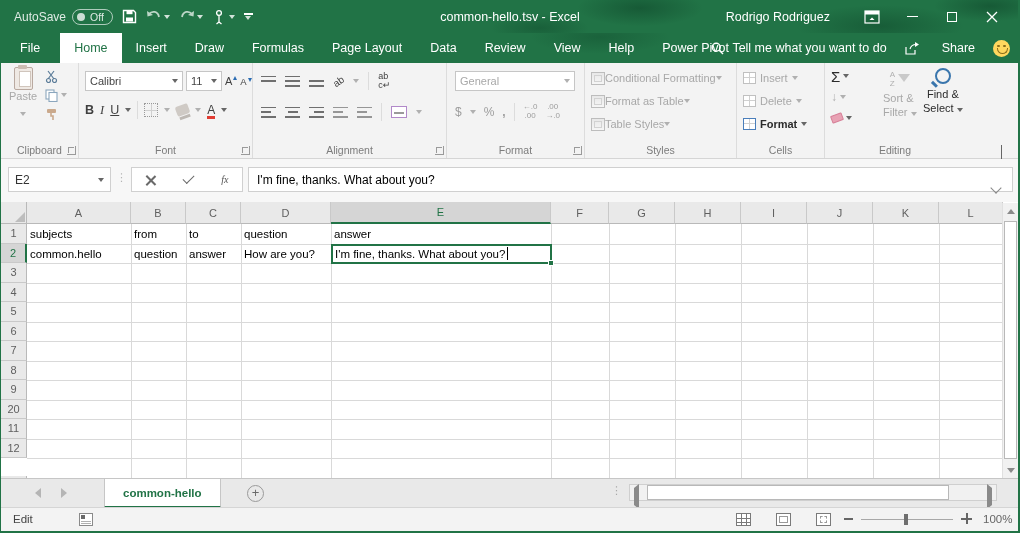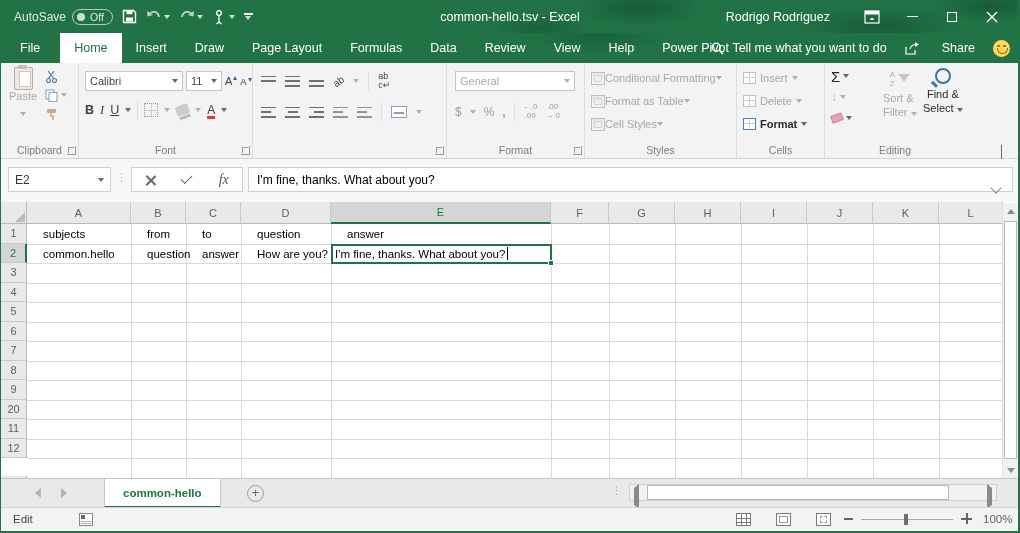--- a/index.html
+++ b/index.html
@@ -145,34 +145,34 @@
 
   
   .fbar { position:absolute; top:159px; left:1px; right:2px; height:43px; background:#f7f7f7; display:flex; align-items:center; }
   .namebox { position:absolute; left:7px; top:8px; width:103px; height:25px; background:#fff; border:1px solid #d0d0d0; display:flex; align-items:center; font-size:12px; color:#333; padding:0 6px; justify-content:space-between; }
   .fdots { position:absolute; left:115px; top:12px; color:#b5b5b5; font-size:11px; letter-spacing:1px; }
   .fxbox { position:absolute; left:130px; top:8px; width:112px; height:25px; background:#fff; border:1px solid #d0d0d0; display:flex; align-items:center; justify-content:space-around; }
   .fx-x { position:relative; width:10px; height:10px; }
   .fx-x:before,.fx-x:after { content:""; position:absolute; left:4.5px; top:-1px; width:1.5px; height:13px; background:#6a6a6a; }
   .fx-x:before { transform:rotate(45deg); } .fx-x:after { transform:rotate(-45deg); }
   .fx-check { width:11px; height:6px; border-left:1.5px solid #6a6a6a; border-bottom:1.5px solid #6a6a6a; transform:rotate(-45deg); margin-top:-3px; }
-  .fx-fx { font-style:italic; font-family:"Liberation Serif", serif; font-size:14px; color:#555; }
+  .fx-fx { font-style:italic; font-family:"Liberation Serif", serif; font-size:10px; color:#555; }
   .finput { position:absolute; left:247px; top:8px; right:5px; height:25px; background:#fff; border:1px solid #d0d0d0; display:flex; align-items:center; font-size:12px; color:#000; padding:0 8px; }
   .f-expand { position:absolute; right:12px; top:16px; width:8px; height:8px; border-right:1.5px solid #888; border-bottom:1.5px solid #888; transform:rotate(45deg); }
 
   
   .sheet { position:absolute; top:202px; left:1px; width:1002px; height:276px; background:#fff; overflow:hidden; }
   .corner { position:absolute; left:0; top:0; width:26px; height:22px; background:#e9e9e9; border-right:1px solid #b9b9b9; border-bottom:1px solid #b9b9b9; }
   .corner .tri { position:absolute; right:1px; bottom:1px; width:0; height:0; border-left:10px solid transparent; border-bottom:10px solid #bdbdbd; }
   .col-h { position:absolute; top:0; height:22px; background:#e9e9e9; border-right:1px solid #c9c9c9; border-bottom:1px solid #b9b9b9; font-size:11px; color:#5f5f5f; display:flex; align-items:center; justify-content:center; }
   .col-h.sel { background:#d5d5d5; color:#217346; border-bottom:2px solid #217346; }
   .row-h { position:absolute; left:0; width:26px; background:#e9e9e9; border-right:1px solid #b9b9b9; border-bottom:1px solid #c9c9c9; font-size:11px; color:#5f5f5f; display:flex; align-items:center; justify-content:center; }
   .row-h.sel { background:#d5d5d5; color:#217346; border-right:2px solid #217346; }
   .vline,.hline { position:absolute; background:#d9d9d9; }
-  .cell { position:absolute; font-size:11.5px; color:#000; display:flex; align-items:center; padding:0 16px; white-space:nowrap; overflow:visible; background:transparent; }
+  .cell { position:absolute; font-size:11.5px; color:#000; display:flex; align-items:center; padding:0 3px; white-space:nowrap; overflow:visible; background:transparent; }
   .cell.active { border:2px solid #217346; background:#fff; z-index:5; padding:0 2px; }
   .fill-handle { position:absolute; right:-4px; bottom:-4px; width:6px; height:6px; background:#217346; border:1px solid #fff; z-index:6; }
   .caret { display:inline-block; width:1px; height:13px; background:#000; margin-left:2px; }
 
   
   .vscroll { position:absolute; top:203px; right:2px; width:16px; height:275px; background:#f1f1f1; border-left:1px solid #e0e0e0; }
   .sc-btn { position:absolute; left:0; width:16px; height:16px; background:#f1f1f1; display:flex; align-items:center; justify-content:center; }
   .sc-tri-u { width:0; height:0; border-left:4px solid transparent; border-right:4px solid transparent; border-bottom:5px solid #8a8a8a; }
   .sc-tri-d { width:0; height:0; border-left:4px solid transparent; border-right:4px solid transparent; border-top:5px solid #8a8a8a; }
   .sc-tri-l { width:0; height:0; border-top:4px solid transparent; border-bottom:4px solid transparent; border-right:5px solid #8a8a8a; }
@@ -291,22 +291,22 @@
         </span>
     </div>
   </div>
 
   <div class="tabsrow">
     <div id="tabs" style="display:flex;align-items:stretch;">
         <div class="rtab file">File</div>
         <div class="rtab active">Home</div>
         <div class="rtab">Insert</div>
         <div class="rtab">Draw</div>
+        <div class="rtab">Formulas</div>
         <div class="rtab">Page Layout</div>
-        <div class="rtab">Formulas</div>
         <div class="rtab">Data</div>
         <div class="rtab">Review</div>
         <div class="rtab">View</div>
         <div class="rtab">Help</div>
         <div class="rtab">Power Pivot</div>
       </div>
     <div class="tabs-right">
       <span class="tellme">
         <svg width="13" height="13" viewBox="0 0 13 13">
             <circle cx="5.2" cy="5.2" r="4" fill="none" stroke="#fff" stroke-width="1.4"></circle>
@@ -435,20 +435,21 @@
           </span>
         <span class="lines ll" style="opacity:.7">
             <span></span>
             <span></span>
             <span></span>
           </span>
         <span class="sepv"></span>
         <span class="mergeic"></span>
         <span class="dd dis"></span>
       </div>
+      <div class="grp-label">Alignment</div>
       <span class="launcher"></span>
     </div>
 
     <div class="grp g-number">
       <div class="combo n-combo">
           <span class="dis-t">General</span>
           <span class="dd dis"></span>
         </div>
       <div class="n-row2">
         <span>$</span>
@@ -469,21 +470,21 @@
         <span class="gtxt dis-t">Conditional Formatting</span>
           <span class="dd dis"></span>
       </div>
       <div class="st-item" style="top:30px;">
         <span class="st-ic"></span>
         <span class="gtxt dis-t">Format as Table</span>
           <span class="dd dis"></span>
       </div>
       <div class="st-item" style="top:53px;">
         <span class="st-ic"></span>
-        <span class="gtxt dis-t">Cell Styles</span>
+        <span class="gtxt dis-t">Table Styles</span>
           <span class="dd dis"></span>
       </div>
       <div class="grp-label">Styles</div>
     </div>
 
     <div class="grp g-cells">
       <div class="cl-item" style="top:7px;">
         <span class="cl-ic"></span>
         <span class="gtxt dis-t">Insert</span>
           <span class="dd dis" style="margin-left:auto"></span>

